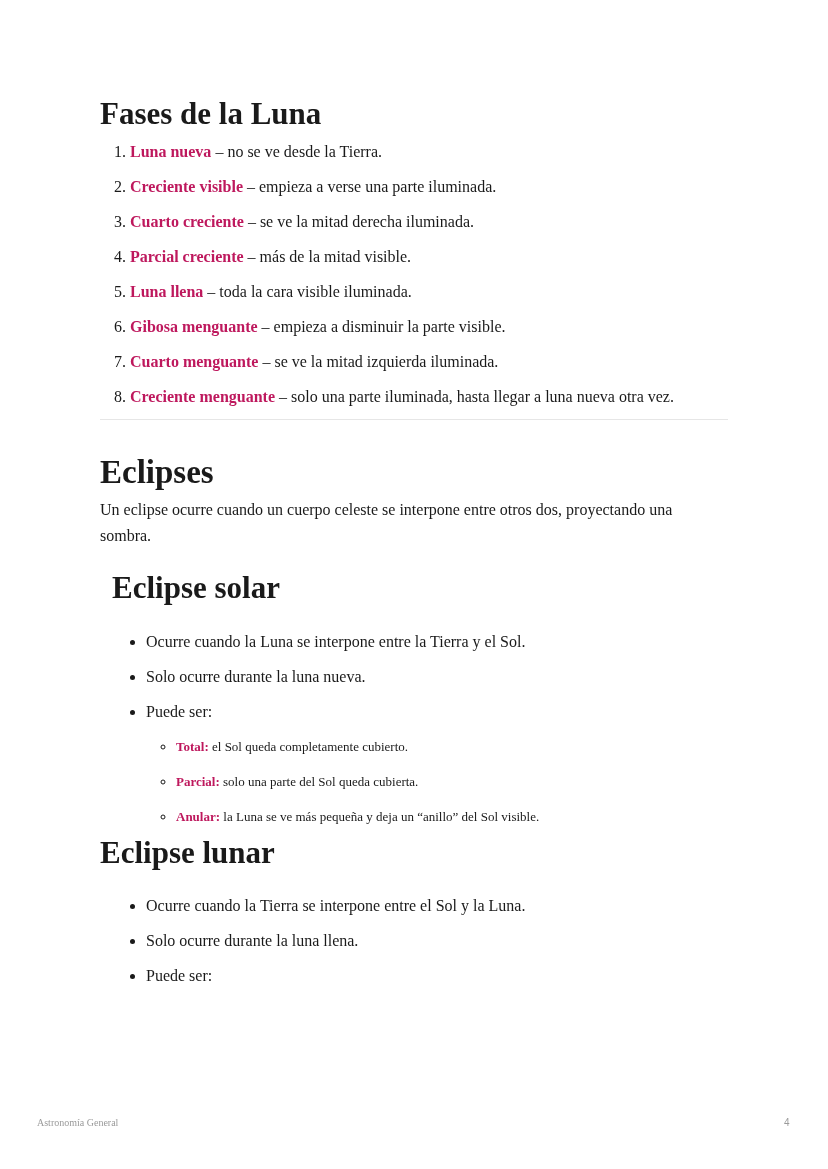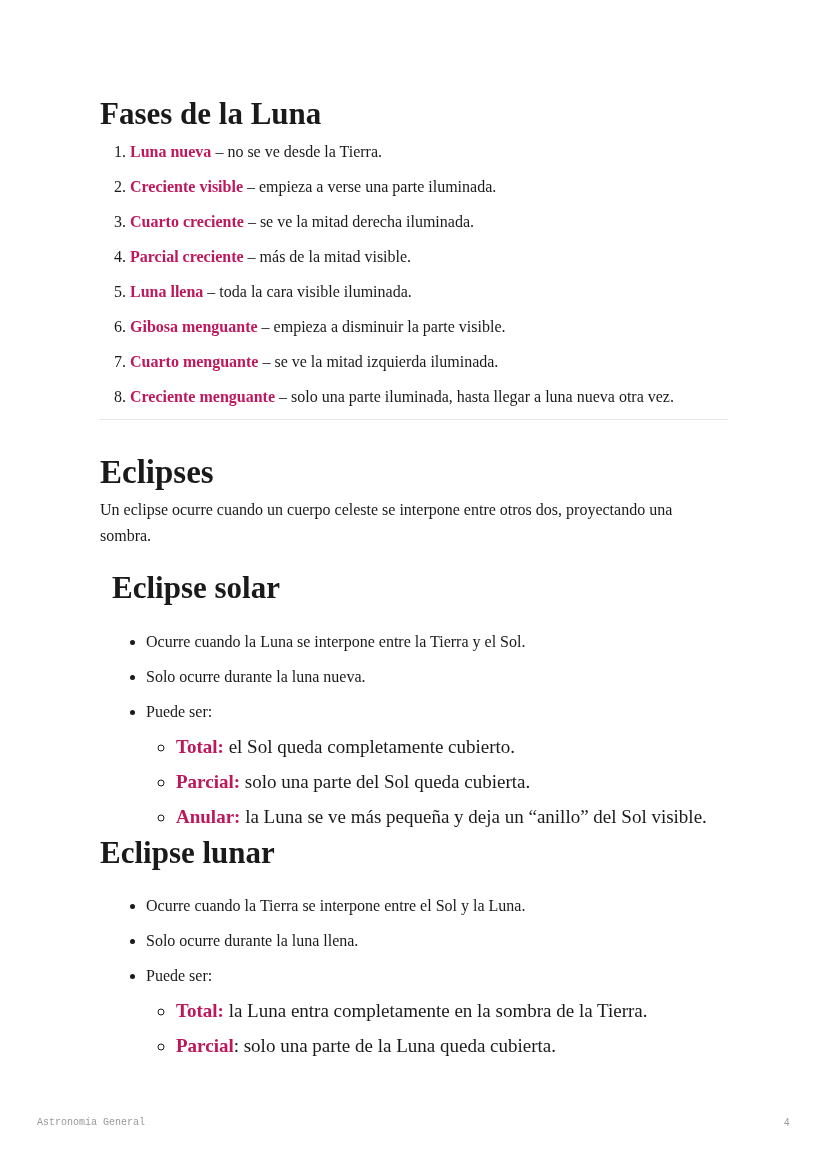--- a/index.html
+++ b/index.html
@@ -6,30 +6,30 @@
   body { width: 828px; height: 1169px; position: relative; overflow: hidden; font-family: "Liberation Serif", serif; color: #1a1a1a; }
   .page { position: absolute; left: 100px; top: 0; width: 628px; }
   h2 { font-family: "Liberation Serif", serif; font-weight: bold; font-size: 31px; margin: 0; line-height: 30px; }
   h1 { font-family: "Liberation Serif", serif; font-weight: bold; font-size: 33px; margin: 0; line-height: 40px; }
   .title-fases { position: absolute; top: 99px; }
   ol.phases { position: absolute; top: 139px; left: 0; margin: 0; padding-left: 30px; width: 600px; }
   ol.phases li { font-size: 16px; line-height: 26px; margin-bottom: 9px; padding-left: 0; }
   ul.bul { margin: 16px; padding-left: 30px; }
   ul.bul > li { font-size: 16px; line-height: 26px; margin-bottom: 9px; list-style-type: disc; }
   ul.sub { margin: 9px 0 0 0; padding-left: 30px; }
-  ul.sub > li { list-style-type: circle; font-size: 19px; line-height: 26px; margin-bottom: 9px; font-family: Liberation Serif, serif; }
+  ul.sub > li { list-style-type: circle; font-size: 13px; line-height: 26px; margin-bottom: 9px; font-family: Liberation Serif, serif; }
   b { font-weight: bold; color: #be185d; }
   .divider { position: absolute; top: 419px; left: 0; width: 628px; height: 1px; background: #e6e6e6; }
   .title-eclipses { position: absolute; top: 452px; }
   .intro { position: absolute; top: 497px; font-size: 16px; line-height: 26px; width: 610px; margin: 0; }
   .title-solar { position: absolute; top: 573px; margin-left: 12px; }
   .solar-list { position: absolute; top: 613px; left: 0; width: 628px; }
   .title-lunar { position: absolute; top: 838px; }
   .lunar-list { position: absolute; top: 877px; left: 0; width: 628px; }
-  .footer-left { position: absolute; left: 37px; top: 1117px; font-family: Liberation Mono, monospace; font-size: 10px; color: #9a9a9a; text-align: right; }
+  .footer-left { position: absolute; left: 37px; top: 1117px; font-family: Liberation Serif, serif; font-size: 10px; color: #9a9a9a; text-align: right; }
   .footer-right { position: absolute; left: 784px; top: 1117px; font-family: "Liberation Sans", sans-serif; font-size: 10px; color: #9a9a9a; }
 </style>
 </head>
 <body>
 
 <div class="page">
   <h2 class="title-fases">Fases de la Luna</h2>
   <ol class="phases">
     <li><b>Luna nueva</b><span> – no se ve desde la Tierra.</span></li>
     <li><b>Creciente visible</b><span> – empieza a verse una parte iluminada.</span></li>
@@ -60,23 +60,19 @@
       </li>
     </ul>
   </div>
 
   <h2 class="title-lunar">Eclipse lunar</h2>
   <div class="lunar-list">
     <ul class="bul">
       <li>Ocurre cuando la Tierra se interpone entre el Sol y la Luna.</li>
       <li>Solo ocurre durante la luna llena.</li>
       <li><span>Puede ser:</span>
-        <ul class="sub">
-          <li><b>Total:</b><span> la Luna entra completamente en la sombra de la Tierra.</span></li>
-          <li><b>Parcial</b><span>: solo una parte de la Luna queda cubierta.</span></li>
-        </ul>
       </li>
     </ul>
   </div>
 </div>
 
 <div class="footer-left">Astronomía General</div>
 <div class="footer-right">4</div>
 
 </body></html>

